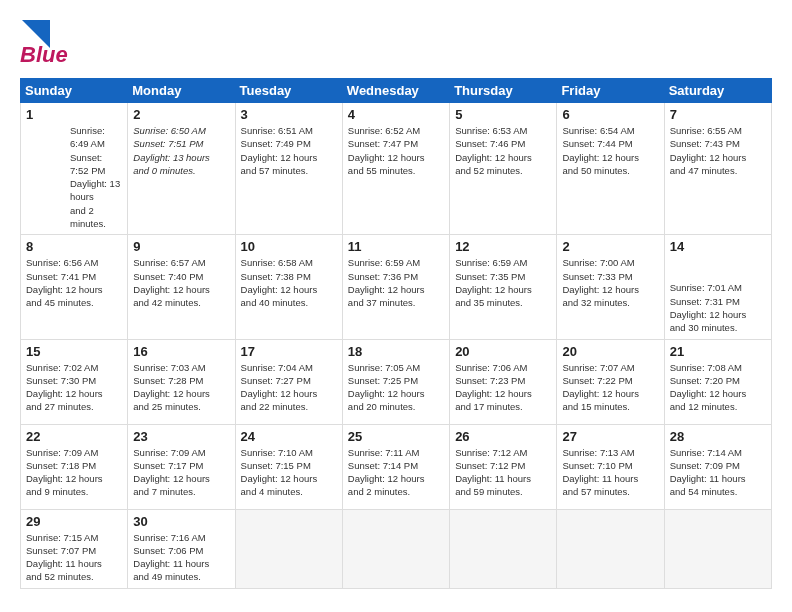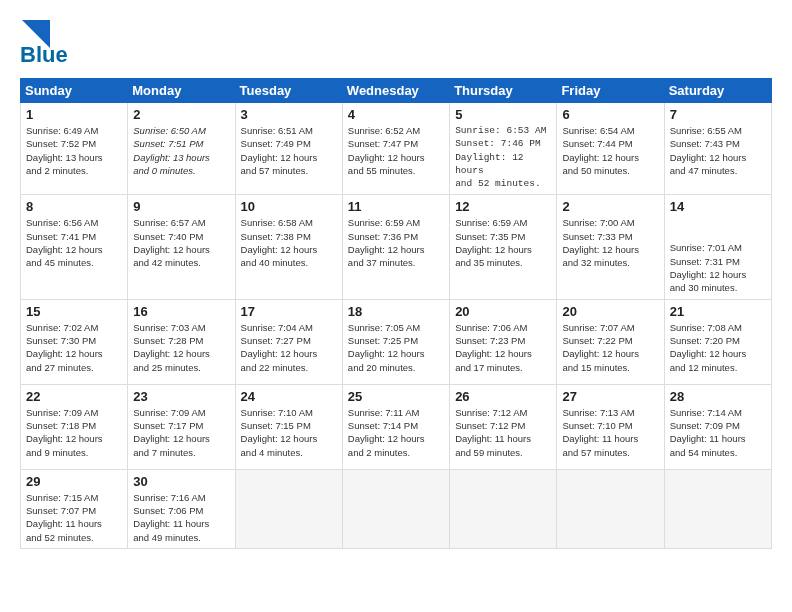--- a/index.html
+++ b/index.html
@@ -82,21 +82,21 @@
 </head>
 <body>
 
 <div class="header">
   <div class="logo">
     <div style="display:flex; align-items:center;">
       <svg width="28" height="28" viewBox="0 0 28 28" style="margin-left:2px;">
         <polygon points="0,0 28,0 28,28" fill="#1565C0"></polygon>
       </svg>
     </div>
-    <span style="font-size:22px; font-weight:bold; color:#0369a1; margin-top:-6px;">Blue</span>
+    <span style="font-size:22px; font-weight:bold; color:#be185d; margin-top:-6px;font-style:italic;">Blue</span>
   </div>
   <div class="title-block">
     <h1></h1>
     <h2></h2>
   </div>
 </div>
 
 <table class="calendar">
   <thead>
     <tr>
@@ -106,21 +106,21 @@
         <th>Wednesday</th>
         <th>Thursday</th>
         <th>Friday</th>
         <th>Saturday</th>
       </tr>
   </thead>
   <tbody id="calendar-body">
   <tr class="week-row">
         <td>
           <span class="day-number">1</span>
-          <div class="day-info" style="white-space: pre-line;">Sunrise: 6:49 AM
+          <div class="day-info" style="white-space: pre-line; margin-left: 44px;">Sunrise: 6:49 AM
 Sunset: 7:52 PM
 Daylight: 13 hours
 and 2 minutes.</div>
         </td>
         <td>
           <span class="day-number">2</span>
           <div class="day-info" style="white-space: pre-line; font-style: italic;">Sunrise: 6:50 AM
 Sunset: 7:51 PM
 Daylight: 13 hours
 and 0 minutes.</div>
@@ -134,21 +134,21 @@
         </td>
         <td>
           <span class="day-number">4</span>
           <div class="day-info" style="white-space: pre-line;">Sunrise: 6:52 AM
 Sunset: 7:47 PM
 Daylight: 12 hours
 and 55 minutes.</div>
         </td>
         <td>
           <span class="day-number">5</span>
-          <div class="day-info" style="white-space: pre-line; font-family: Liberation Mono, monospace;">Sunrise: 6:53 AM
+          <div class="day-info" style="white-space: pre-line;">Sunrise: 6:53 AM
 Sunset: 7:46 PM
 Daylight: 12 hours
 and 52 minutes.</div>
         </td>
         <td>
           <span class="day-number">6</span>
           <div class="day-info" style="white-space: pre-line;">Sunrise: 6:54 AM
 Sunset: 7:44 PM
 Daylight: 12 hours
 and 50 minutes.</div>

